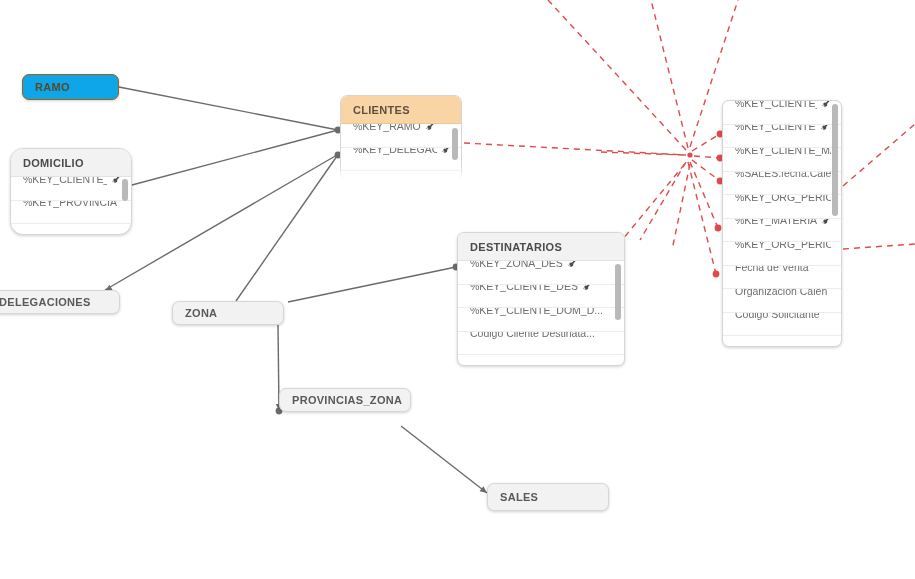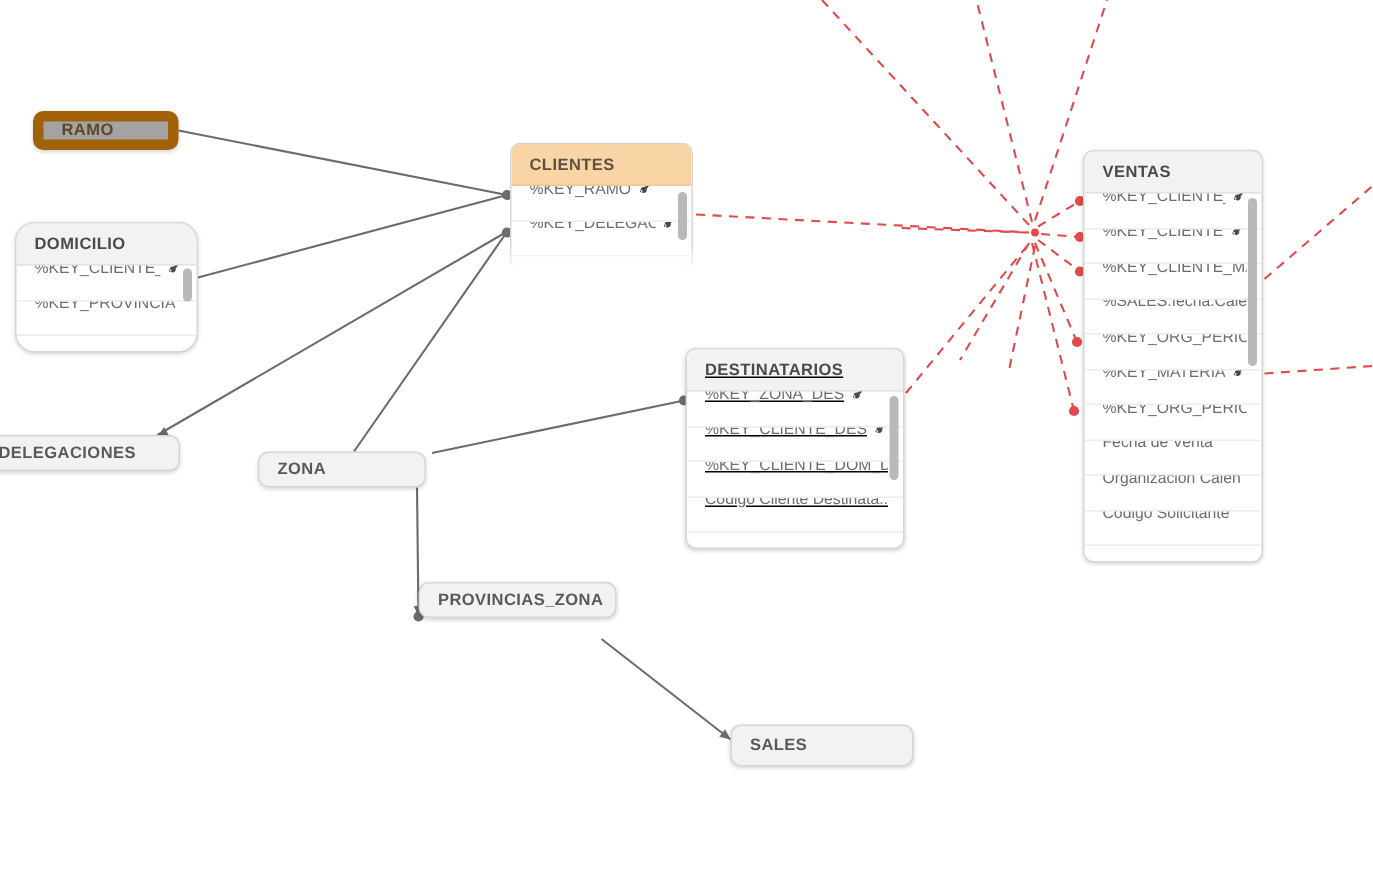--- a/index.html
+++ b/index.html
@@ -105,22 +105,22 @@
     font-weight: bold;
     letter-spacing: 0.3px;
     color: #595959;
     padding: 0 12px;
     display: flex;
     align-items: center;
     white-space: nowrap;
     overflow: hidden;
   }
   .cnode.accent {
-    background: #a3a3a3;
-    border: 7px solid #a16207;
+    background: #0ea5e9;
+    border: 1px solid #a16207;
     color: #5b4726;
   }
 </style>
 </head>
 <body>
 
 <div id="canvas">
   <svg id="edges" viewBox="0 0 915 579" xmlns="http://www.w3.org/2000/svg">
       <path d="M 464 143 L 686 155" fill="none" stroke="#e04a4a" stroke-width="1.4" stroke-dasharray="6 5"></path>
       <path d="M 604 262 L 688 160" fill="none" stroke="#e04a4a" stroke-width="1.4" stroke-dasharray="6 5"></path>
@@ -187,21 +187,21 @@
                 <path d="M15 1.6 13.4 0 6.8 6.6a3.6 3.6 0 1 0 2.2 2.2zM3.6 12.4a1.5 1.5 0 1 1 0-2.1 1.5 1.5 0 0 1 0 2.1z" fill="#4a4a4a"></path>
               </svg></span>
           </div>
           <div class="row">
             <span class="rlabel">%KEY_PROVINCIA</span>
           </div>
           <div class="pad"></div>
           <div class="vscroll" style="top: 2px; height: 22px;"></div>
         </div>
       </div>
-      <div class="node" style="left: 457px; top: 232px; width: 146px; text-decoration: underline;">
+      <div class="node" style="left: 457px; top: 232px; width: 168px;">
         <div class="hdr">DESTINATARIOS</div>
         <div class="rows">
           <div class="row">
             <span class="rlabel">%KEY_ZONA_DES</span>
             <span class="key-icon"><svg width="9" height="9" viewBox="0 0 16 16">
                 <path d="M15 1.6 13.4 0 6.8 6.6a3.6 3.6 0 1 0 2.2 2.2zM3.6 12.4a1.5 1.5 0 1 1 0-2.1 1.5 1.5 0 0 1 0 2.1z" fill="#4a4a4a"></path>
               </svg></span>
           </div>
           <div class="row">
             <span class="rlabel">%KEY_CLIENTE_DES</span>
@@ -213,21 +213,20 @@
             <span class="rlabel">%KEY_CLIENTE_DOM_D...</span>
           </div>
           <div class="row">
             <span class="rlabel">Código Cliente Destinata...</span>
           </div>
           <div class="pad"></div>
           <div class="vscroll" style="top: 3px; height: 56px;"></div>
         </div>
       </div>
       <div class="node" style="left: 722px; top: 100px; width: 120px;">
-        <div class="hdr">VENTAS</div>
         <div class="rows">
           <div class="row">
             <span class="rlabel">%KEY_CLIENTE_DES</span>
             <span class="key-icon"><svg width="9" height="9" viewBox="0 0 16 16">
                 <path d="M15 1.6 13.4 0 6.8 6.6a3.6 3.6 0 1 0 2.2 2.2zM3.6 12.4a1.5 1.5 0 1 1 0-2.1 1.5 1.5 0 0 1 0 2.1z" fill="#4a4a4a"></path>
               </svg></span>
           </div>
           <div class="row">
             <span class="rlabel">%KEY_CLIENTE</span>
             <span class="key-icon"><svg width="9" height="9" viewBox="0 0 16 16">

